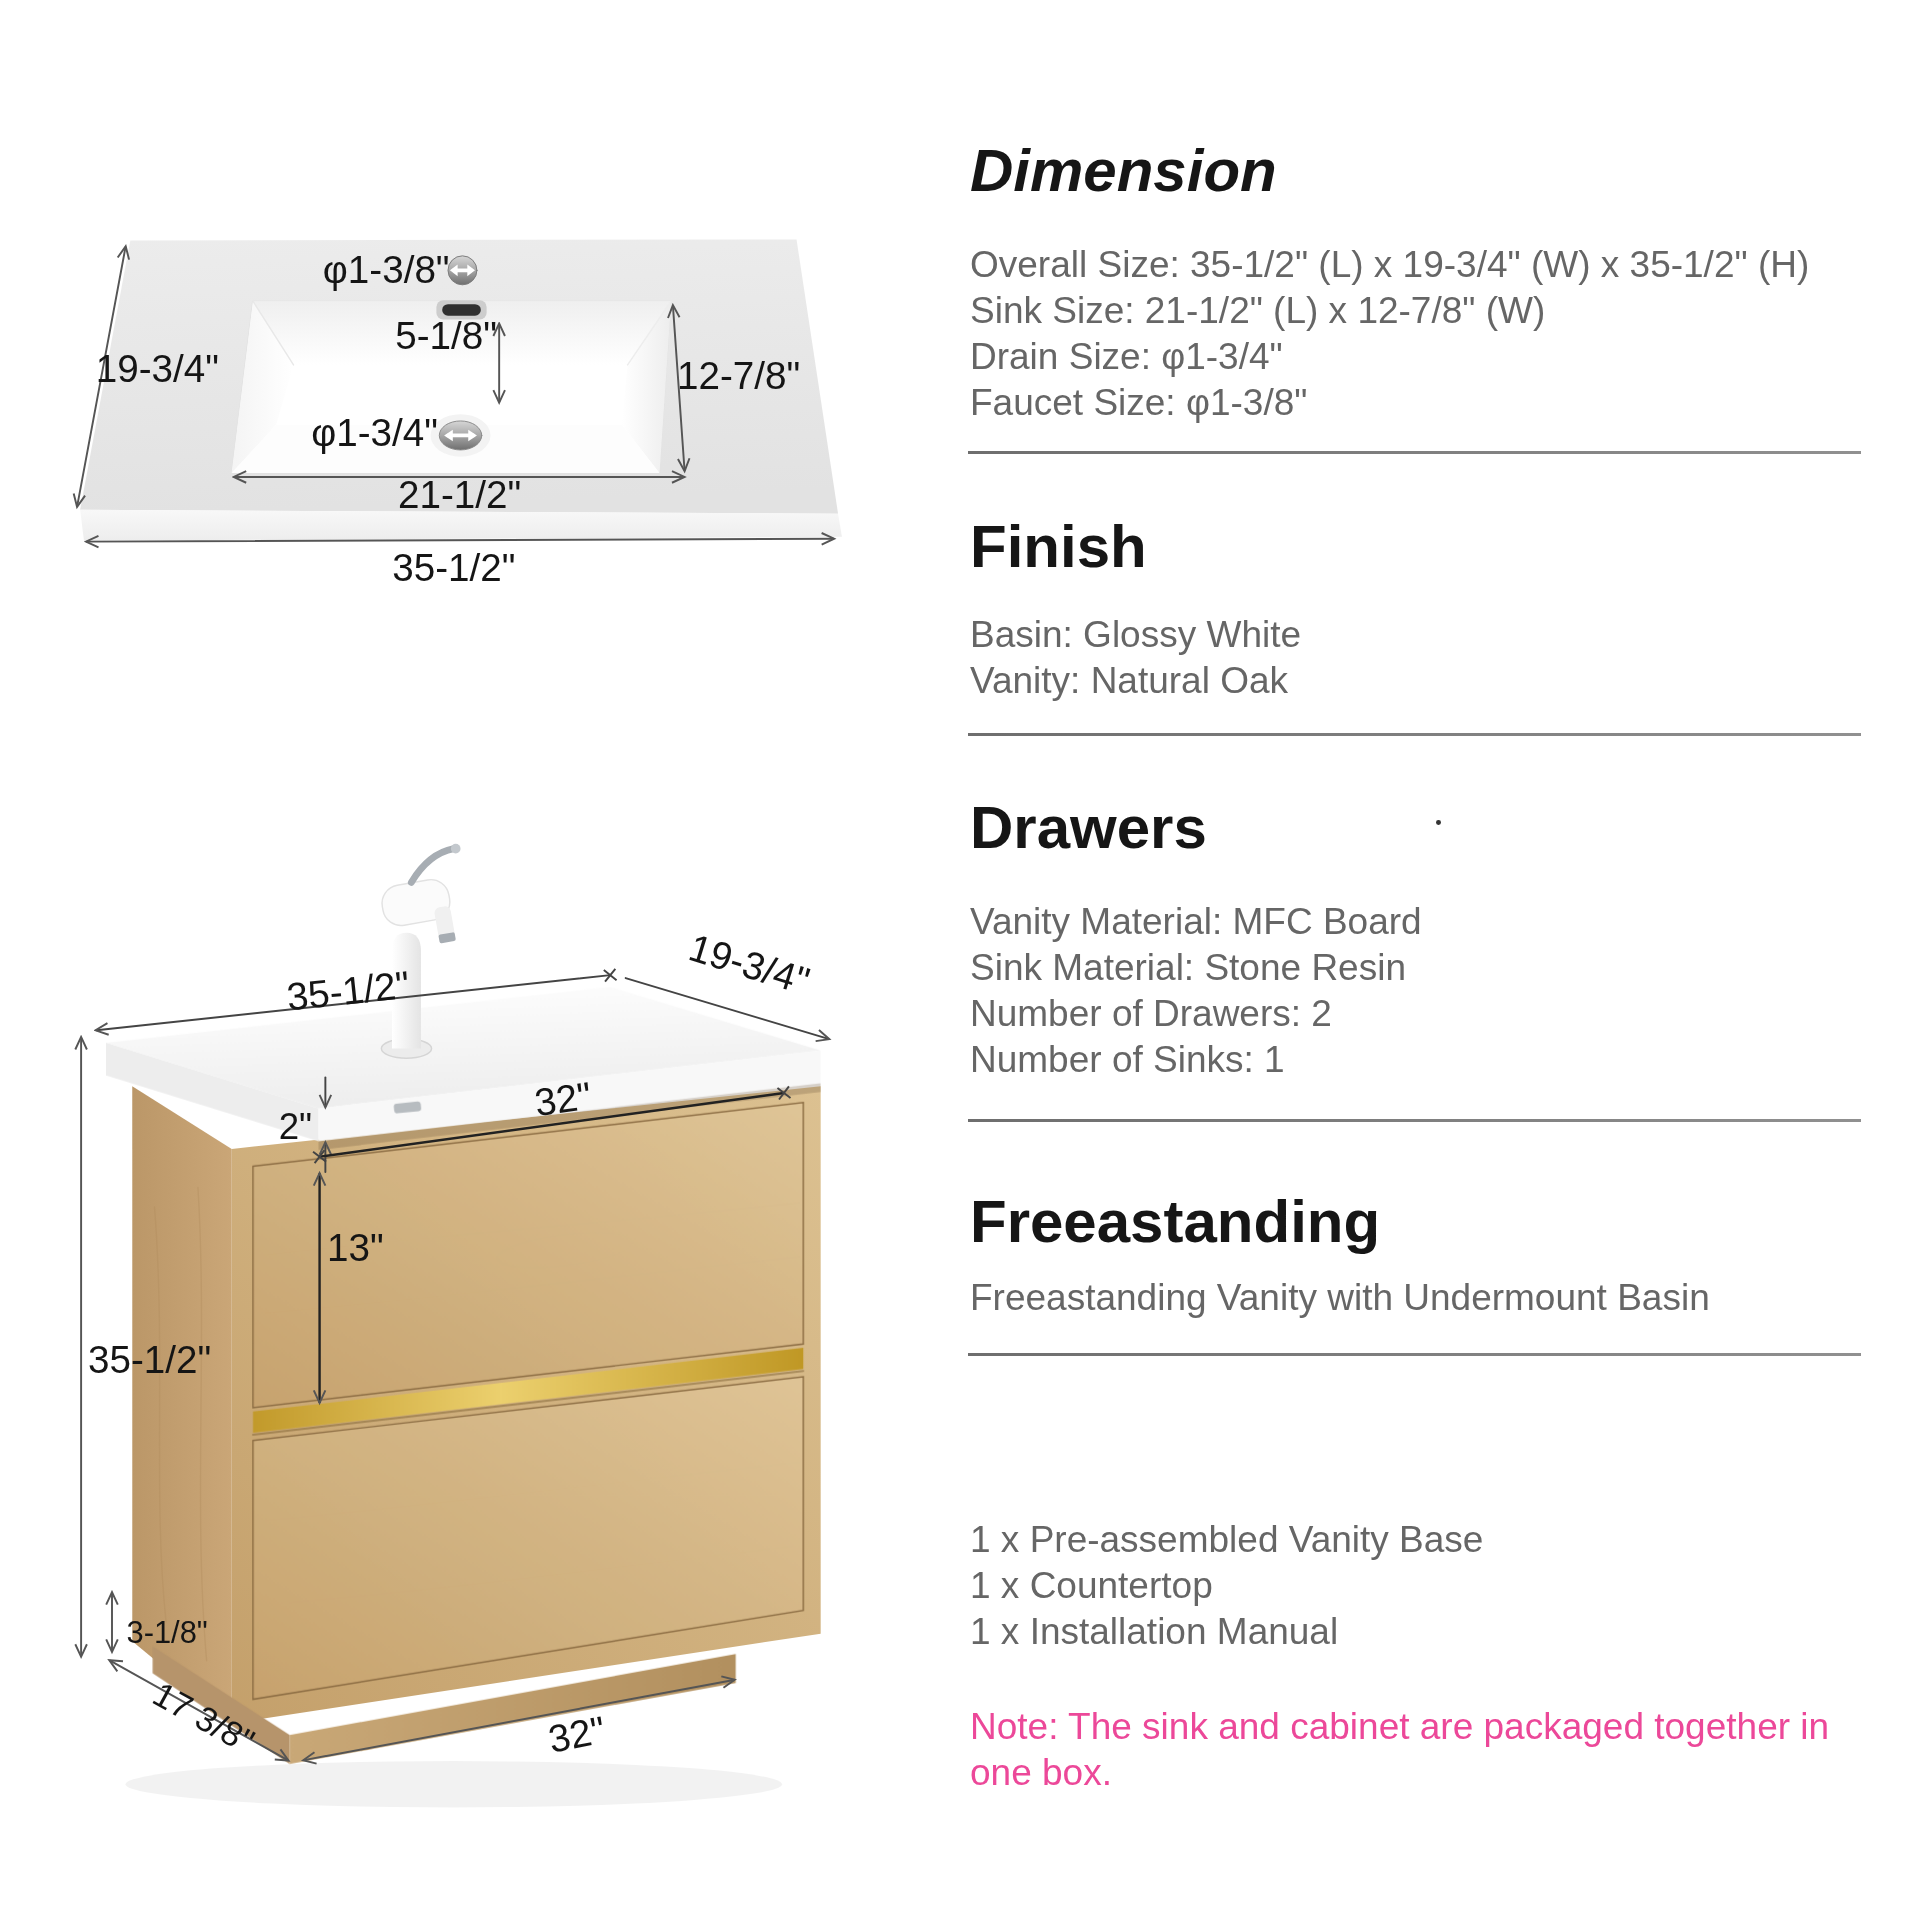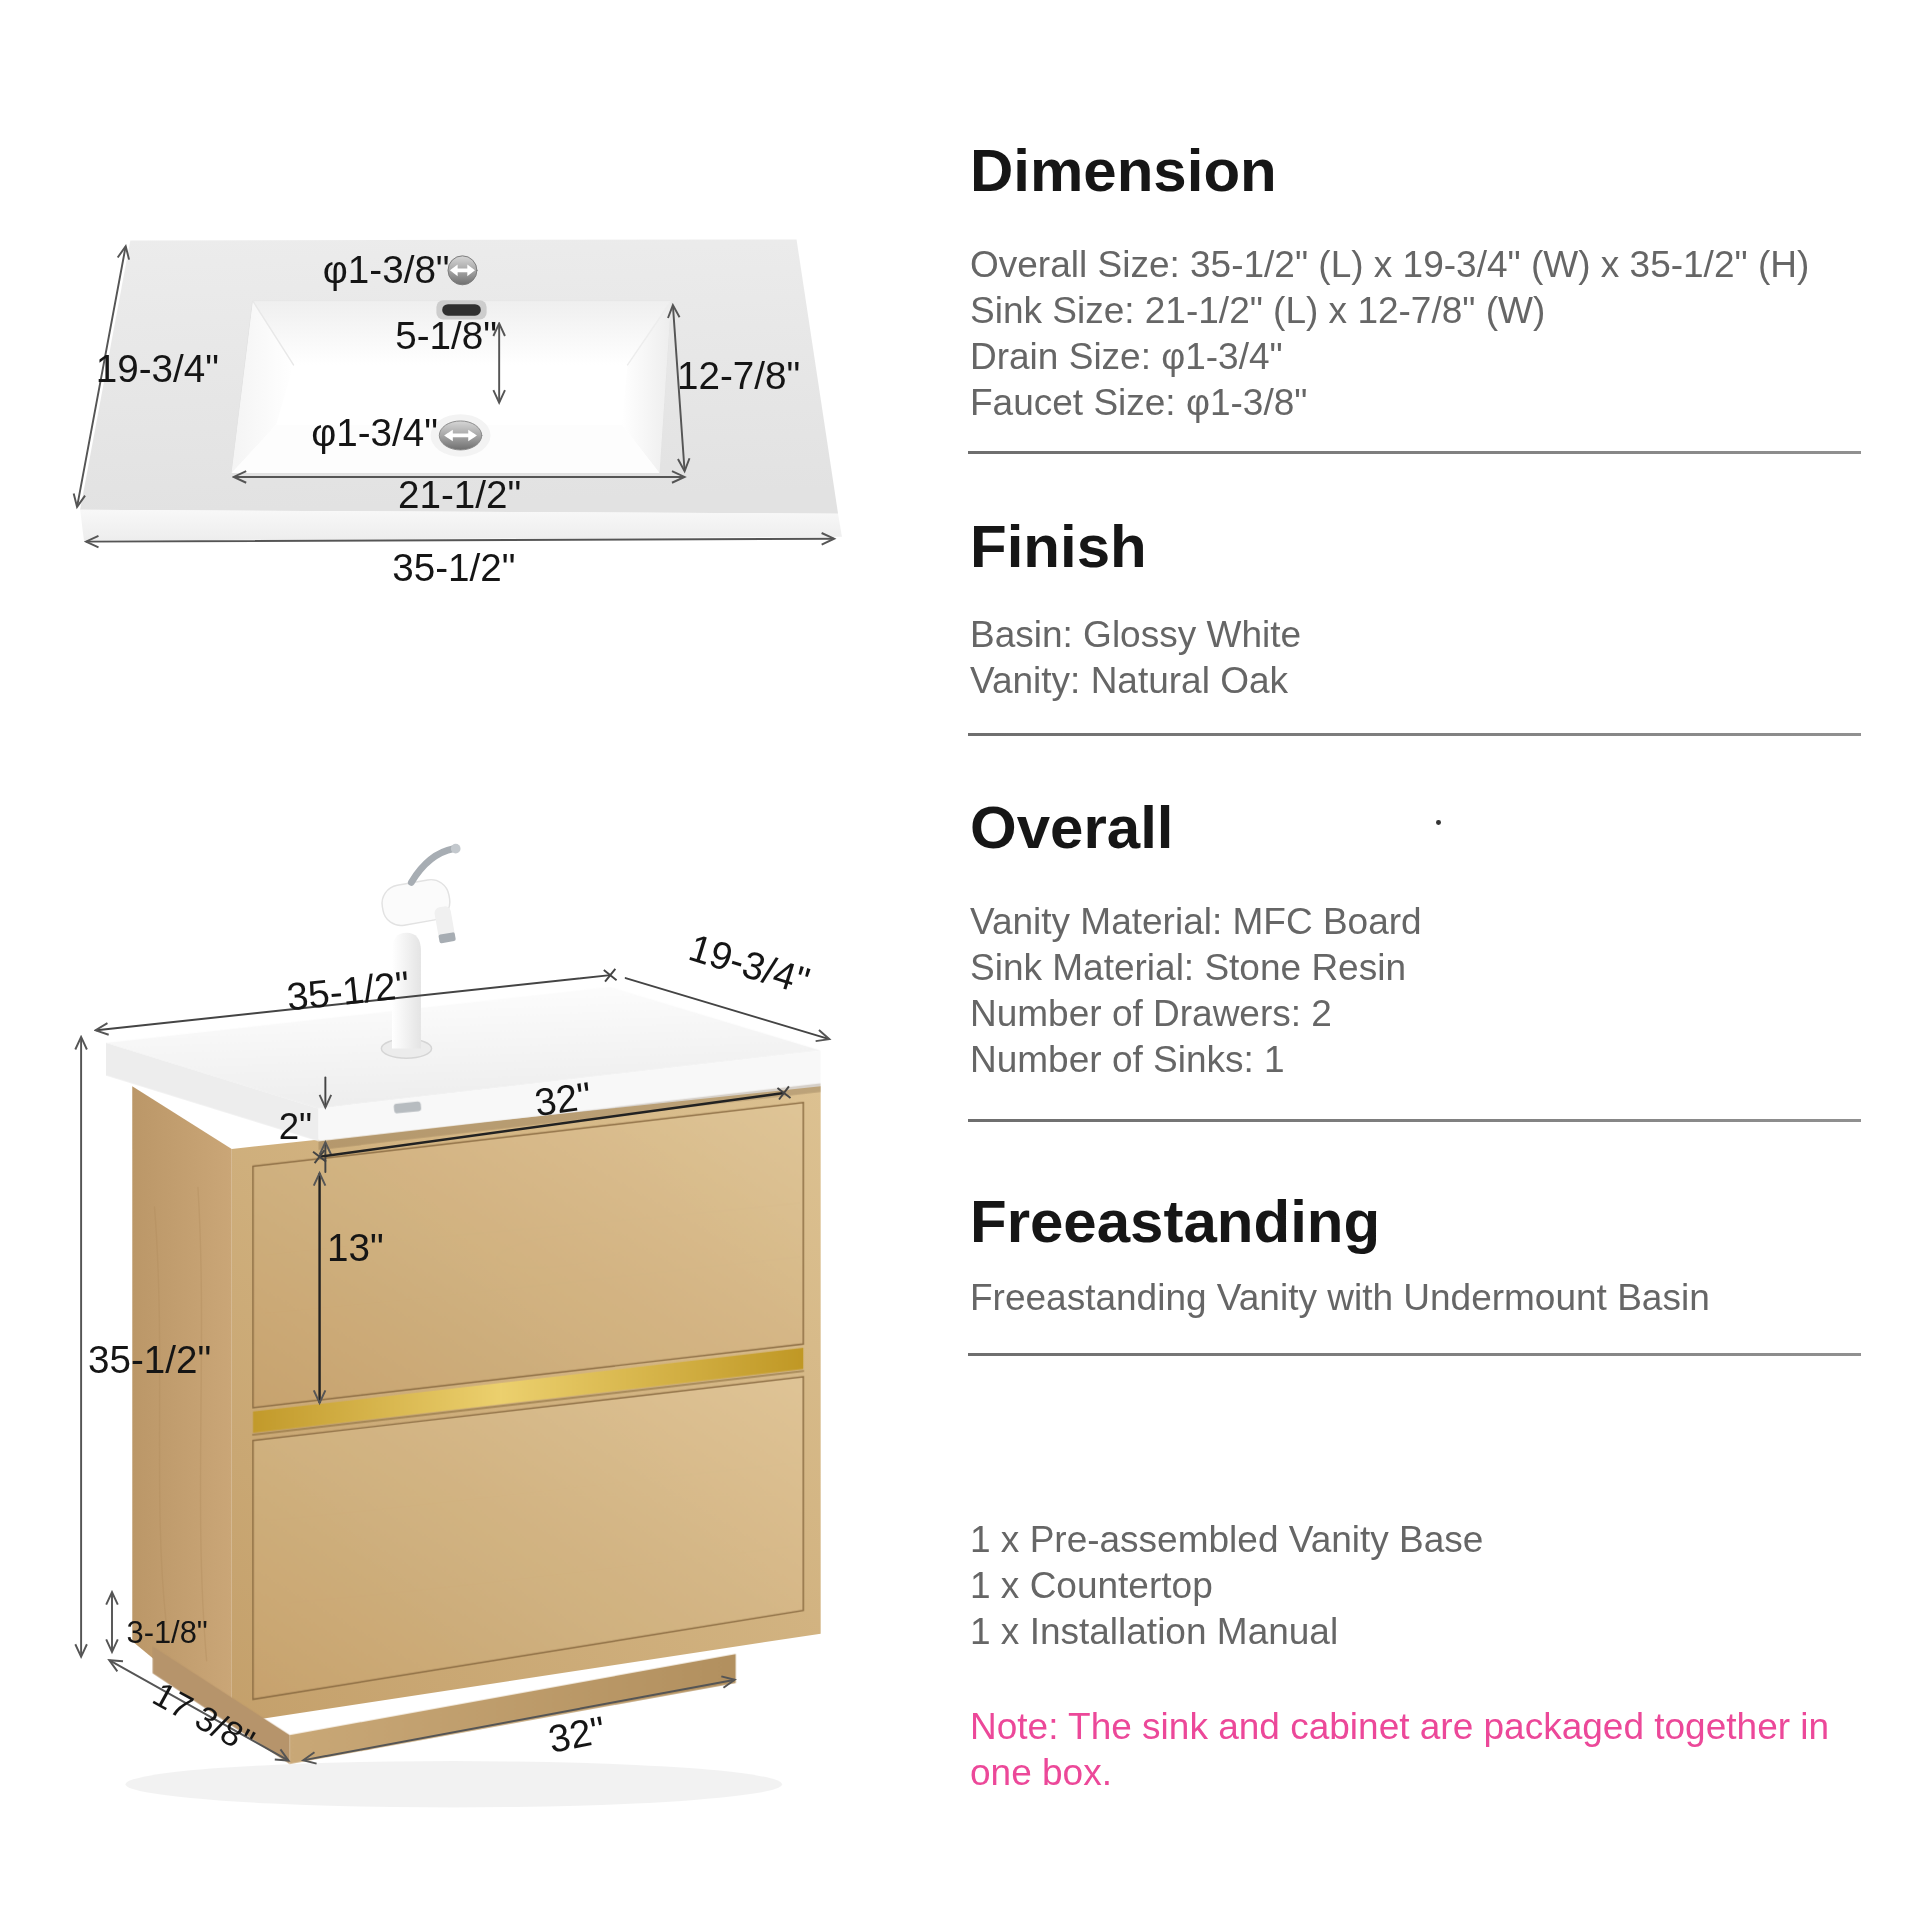--- a/index.html
+++ b/index.html
@@ -192,37 +192,37 @@
       <text x="306" y="1180" font-size="38" text-anchor="middle">2"</text>
       <text x="585" y="1152" font-size="40" text-anchor="middle" transform="rotate(-8 585 1152)">32"</text>
       <text x="368" y="1306" font-size="40" text-anchor="middle">13"</text>
       <text x="155" y="1422" font-size="40" text-anchor="middle">35-1/2"</text>
       <text x="131" y="1702" font-size="32" text-anchor="start">3-1/8"</text>
       <text x="205" y="1790" font-size="36" text-anchor="middle" transform="rotate(29 205 1790)">17 3/8"</text>
       <text x="600" y="1810" font-size="40" text-anchor="middle" transform="rotate(-11 600 1810)">32"</text>
     </g>
   </svg>
 
-  <div class="col-section-title" style="top:141px;">Dimension</div>
+  <div class="col-section-title" style="top:141px;font-style:italic;">Dimension</div>
   <div class="col-body" style="top:242px;">
     <div>Overall Size: 35-1/2" (L) x 19-3/4" (W) x 35-1/2" (H)</div>
     <div>Sink Size: 21-1/2" (L) x 12-7/8" (W)</div>
     <div>Drain Size: φ1-3/4"</div>
     <div>Faucet Size: φ1-3/8"</div>
   </div>
   <div class="divider" style="top:451px;"></div>
 
   <div class="col-section-title" style="top:517px;">Finish</div>
   <div class="col-body" style="top:612px;">
     <div>Basin: Glossy White</div>
     <div>Vanity: Natural Oak</div>
   </div>
   <div class="divider" style="top:733px;"></div>
 
-  <div class="col-section-title" style="top:798px;">Overall</div>
+  <div class="col-section-title" style="top:798px;">Drawers</div>
   <div class="mat-dot"></div>
   <div class="col-body" style="top:899px;">
     <div>Vanity Material: MFC Board</div>
     <div>Sink Material: Stone Resin</div>
     <div>Number of Drawers: 2</div>
     <div>Number of Sinks: 1</div>
   </div>
   <div class="divider" style="top:1119px;"></div>
 
   <div class="col-section-title" style="top:1192px;">Freeastanding</div>

